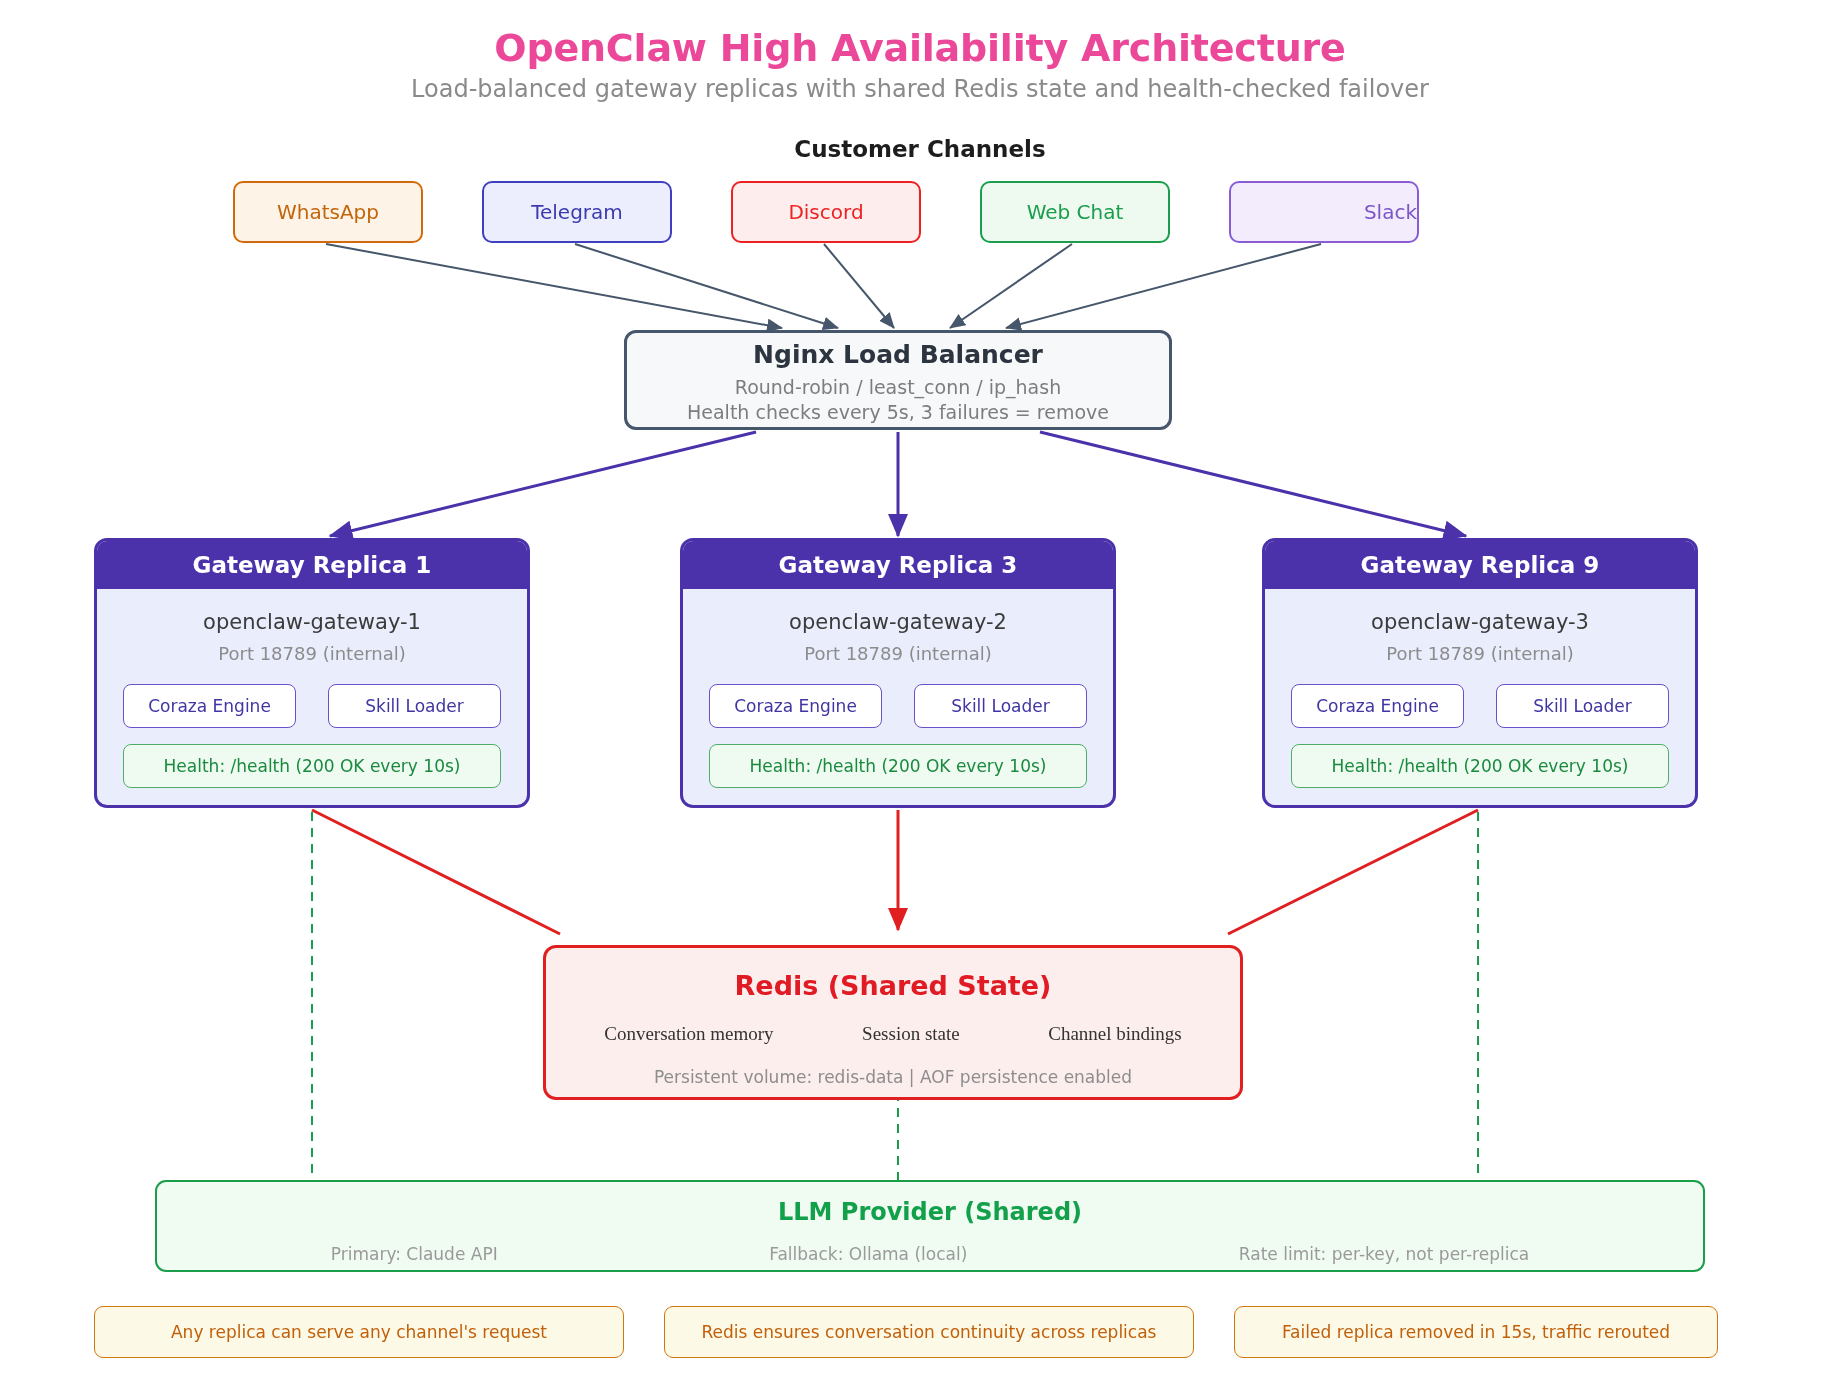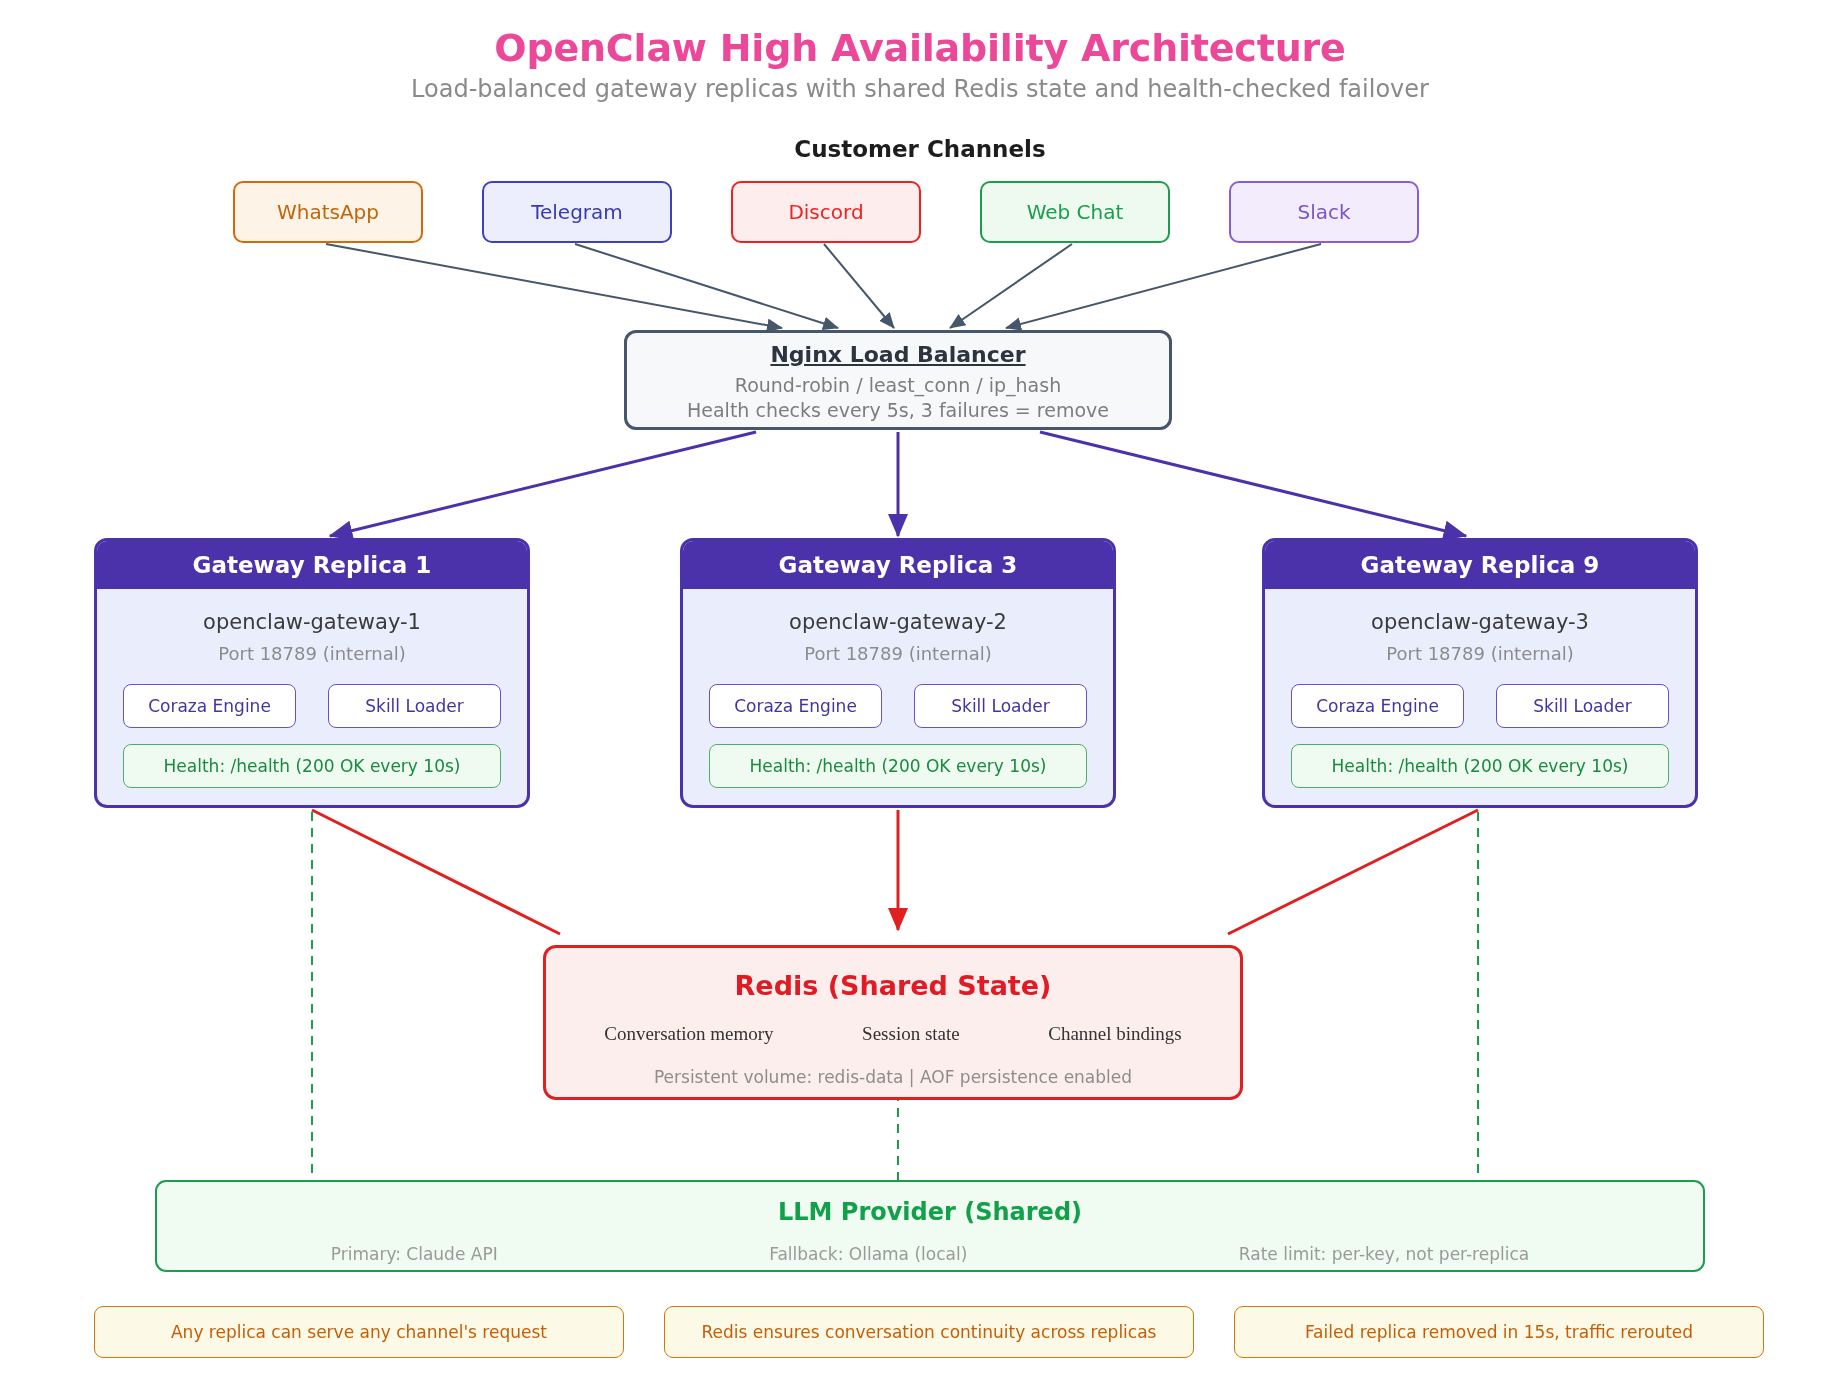--- a/index.html
+++ b/index.html
@@ -82,21 +82,21 @@
     height: 100px;
     border: 3px solid #46566b;
     border-radius: 12px;
     background: #f6f8fa;
     display: flex;
     flex-direction: column;
     align-items: center;
     justify-content: center;
     padding-top: 4px;
   }
-  #nginx .t1 { font-size: 22px; font-weight: bold; color: #2c3440; margin-bottom: 6px; text-decoration: underline; }
+  #nginx .t1 { font-size: 25px; font-weight: bold; color: #2c3440; margin-bottom: 6px; }
   #nginx .t2 { font-size: 19px; color: #7d7d7d; line-height: 1.28; }
 
   
   .replica {
     top: 538px;
     width: 436px;
     height: 270px;
     border: 3px solid #4b32ab;
     border-radius: 13px;
     background: #eaeefc;
@@ -282,21 +282,21 @@
   </div>
   <div class="node channel" style="left:482px; border-color:#3f3fbf; background:#eceefd; color:#3b3bb0;">
     <span>Telegram</span>
   </div>
   <div class="node channel" style="left:731px; border-color:#ef2020; background:#fdeded; color:#ed2424;">
     <span>Discord</span>
   </div>
   <div class="node channel" style="left:980px; border-color:#1a9e4b; background:#eefaf0; color:#1a9e4b;">
     <span>Web Chat</span>
   </div>
-  <div class="node channel" style="left:1229px; border-color:#8a5cd6; background:#f2ecfc; color:#7b55c9;">
+  <div class="node channel" style="left:1229px; border-color:#8a5cd6; background:#f2ecfc; color:#7b55c9;justify-content:flex-end;">
     <span>Slack</span>
   </div>
 
   <div class="node" id="nginx">
     <div class="t1">Nginx Load Balancer</div>
     <div class="t2">Round-robin / least_conn / ip_hash</div>
     <div class="t2">Health checks every 5s, 3 failures = remove</div>
   </div>
 
   <div class="node replica" style="left:94px;">
@@ -350,17 +350,17 @@
       <span>Rate limit: per-key, not per-replica</span>
     </div>
   </div>
 
   <div class="node note" style="left:94px; width:530px;">
     <span>Any replica can serve any channel's request</span>
   </div>
   <div class="node note" style="left:664px; width:530px;">
     <span>Redis ensures conversation continuity across replicas</span>
   </div>
-  <div class="node note" style="left:1234px; width:530px;">
+  <div class="node note" style="left:1234px; width:484px;">
     <span>Failed replica removed in 15s, traffic rerouted</span>
   </div>
 
 </div>
 
 </body></html>

